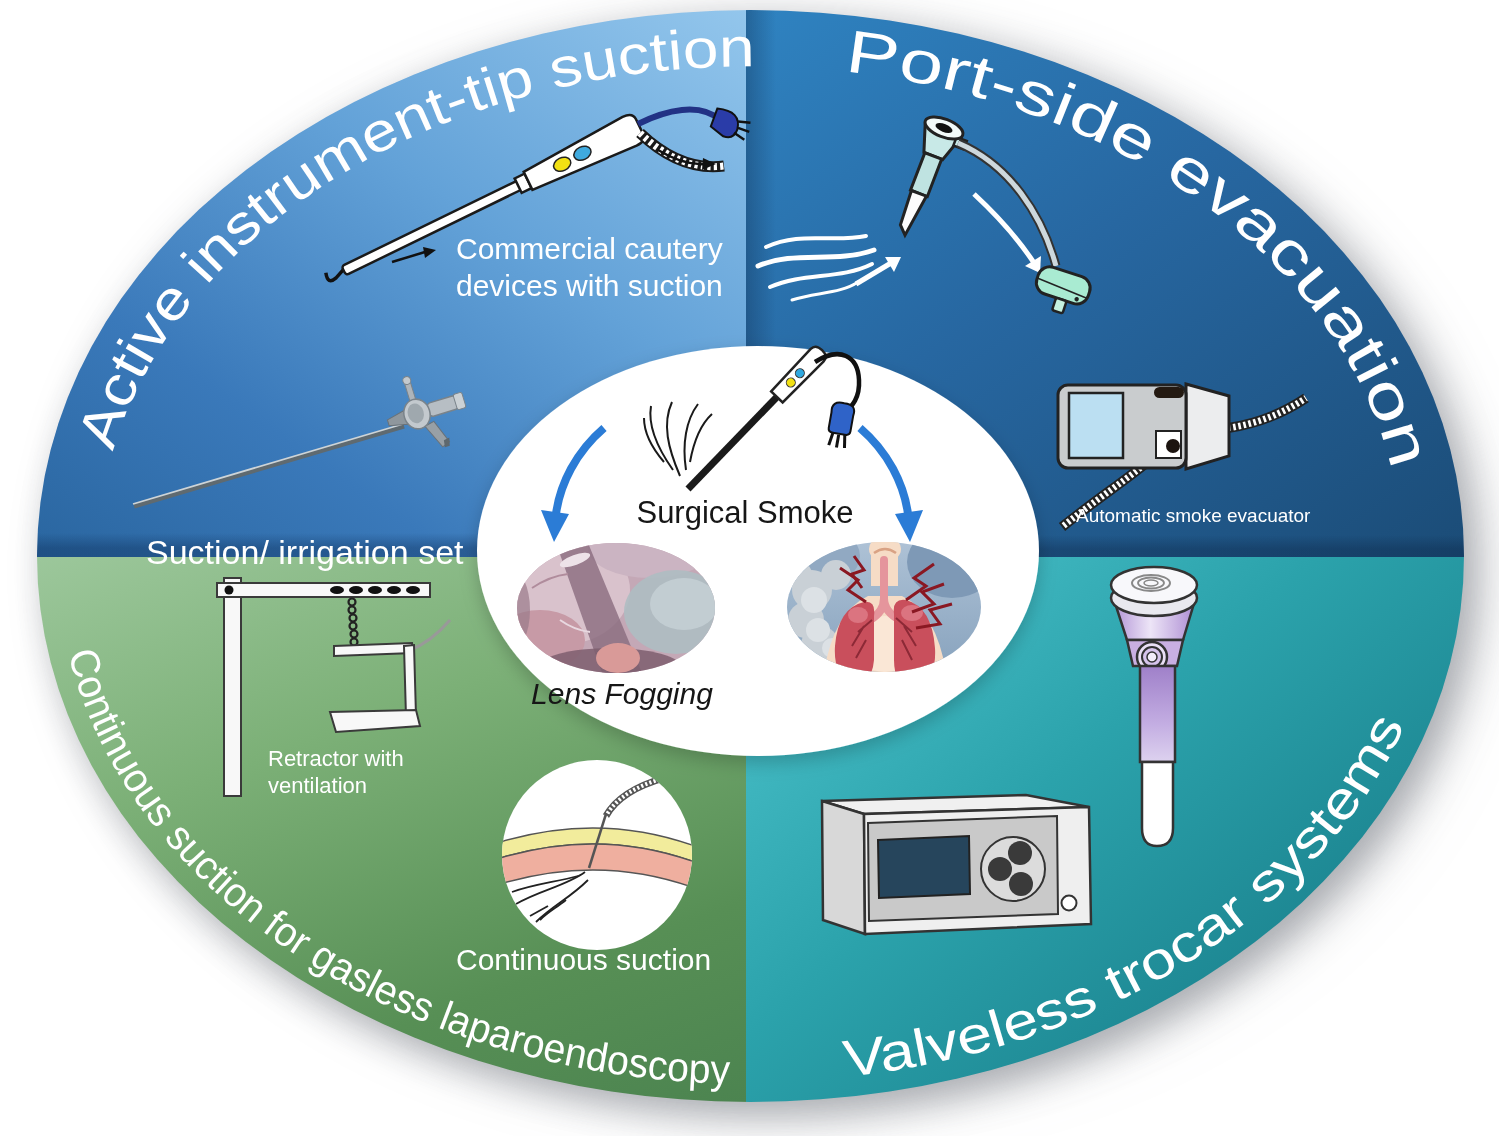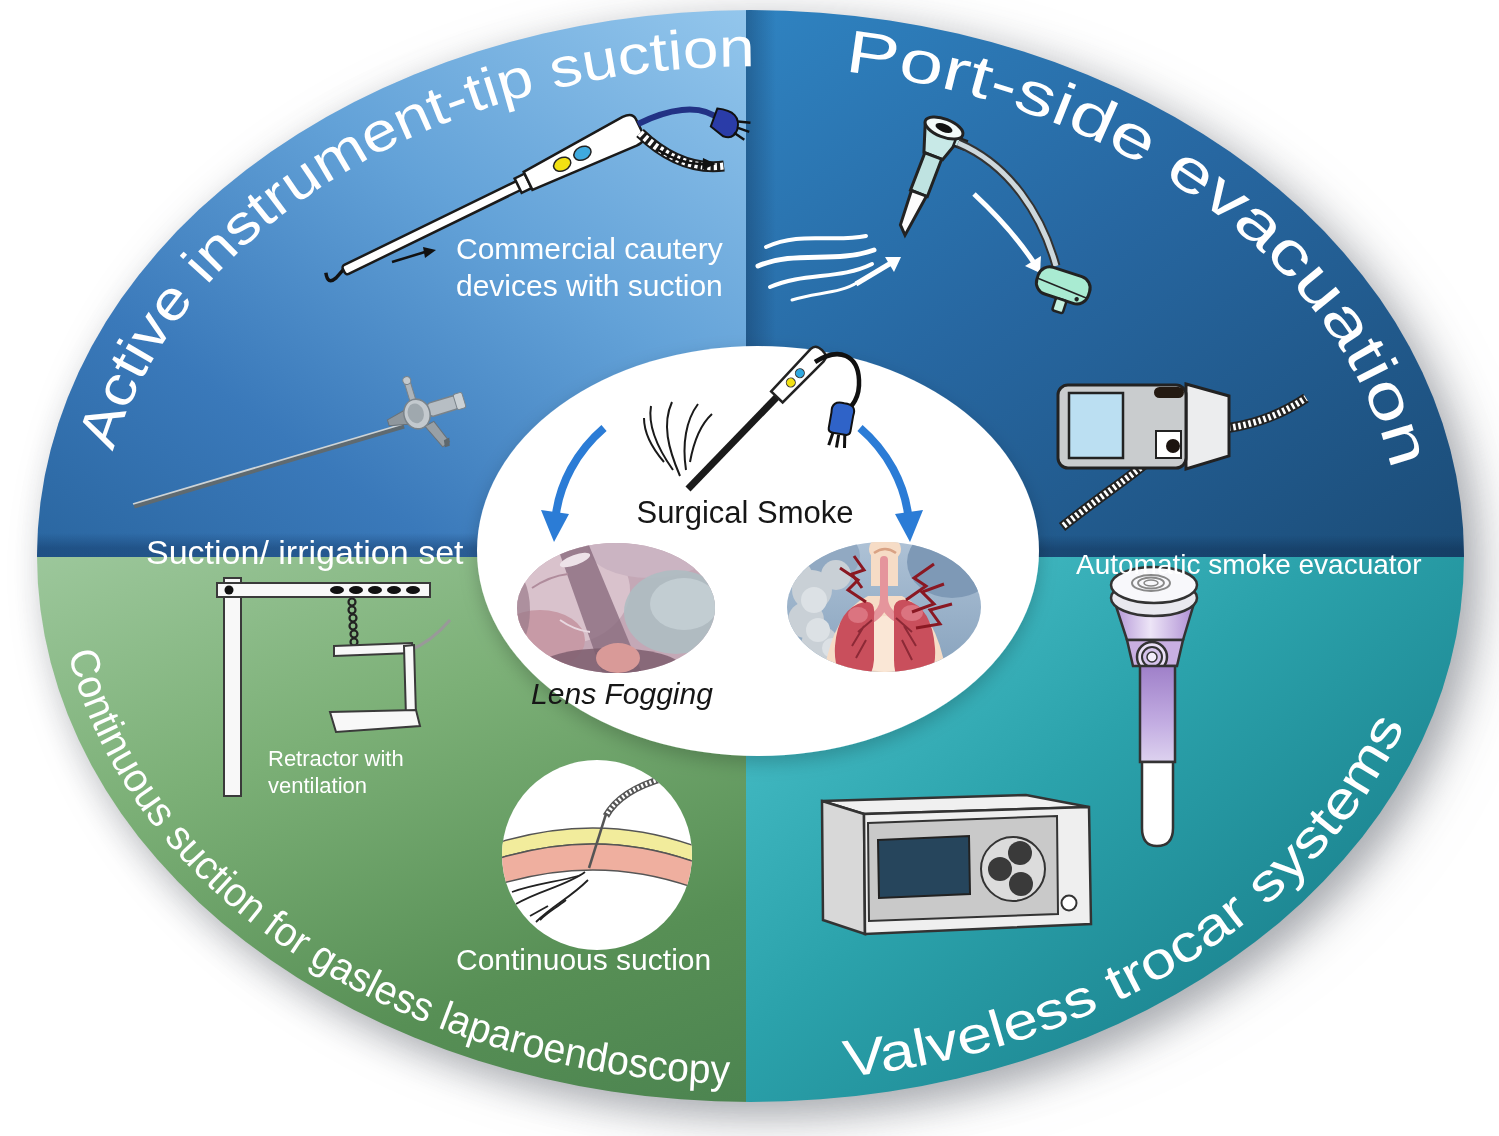--- a/index.html
+++ b/index.html
@@ -328,21 +328,21 @@
     <text class="arc" font-size="52">
       <textPath href="#pBR" startOffset="50%" text-anchor="middle" textLength="690" lengthAdjust="spacingAndGlyphs">Valveless trocar systems</textPath>
     </text>
   </svg>
 
   <div class="lbl" style="left:456px;top:231px;font-size:30px;">
     <div>Commercial cautery</div>
     <div>devices with suction</div>
   </div>
   <div class="lbl" style="left:146px;top:532px;font-size:34px;">Suction/ irrigation set</div>
-  <div class="lbl" style="left:1076px;top:548px;font-size:28px;">Automatic smoke evacuator</div>
+  <div class="lbl" style="left:1076px;top:504px;font-size:19px;">Automatic smoke evacuator</div>
   <div class="lbl" style="left:268px;top:746px;font-size:22px;">
     <div>Retractor with</div>
     <div>ventilation</div>
   </div>
   <div class="lbl dark ctr" style="left:595px;top:494px;width:300px;font-size:31px;">Surgical Smoke</div>
 
   <div class="lbl" style="left:456px;top:942px;font-size:30px;">Continuous suction</div>
   <div class="lbl dark ctr" style="left:492px;top:676px;width:260px;font-size:30px;font-style:italic;">Lens Fogging</div>
 </div>
 

